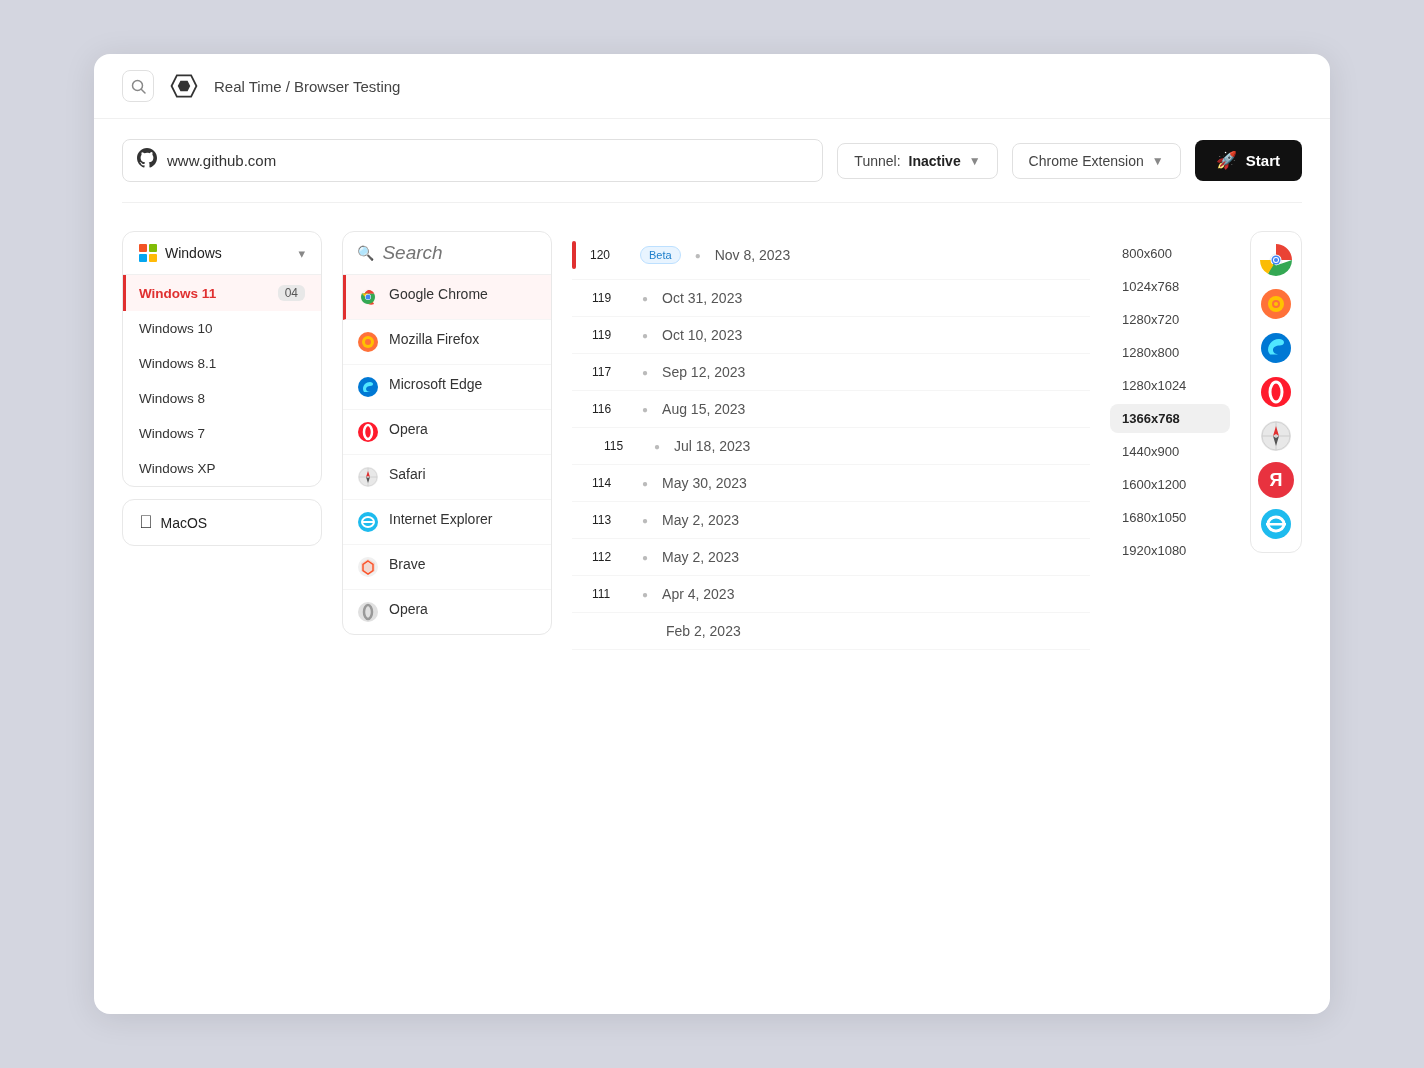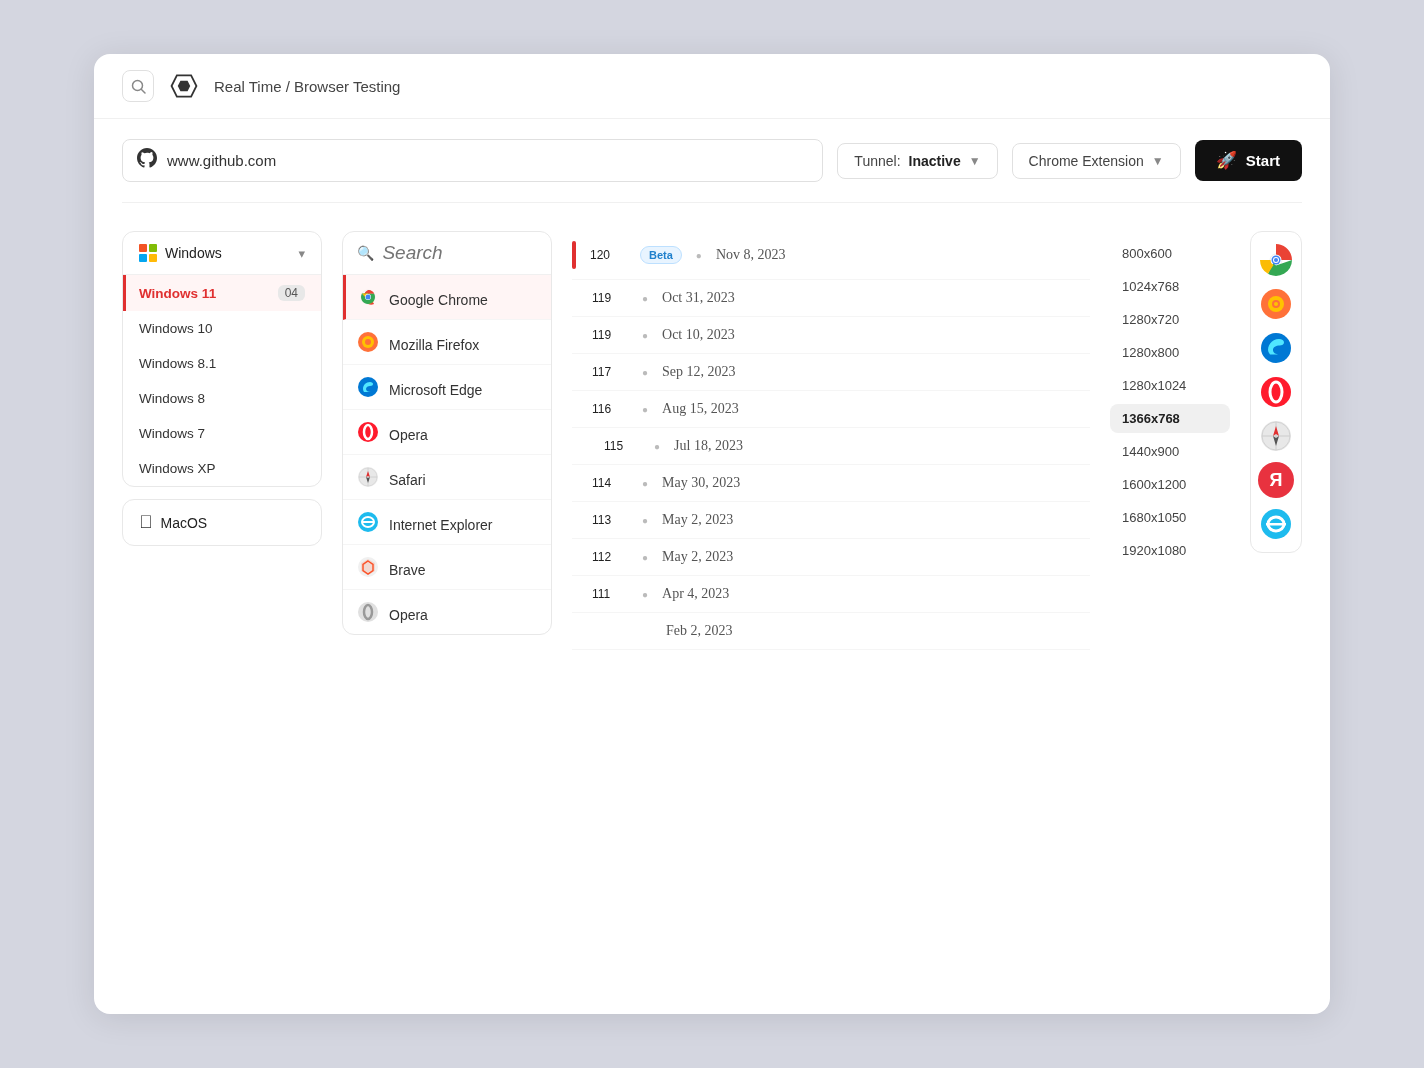--- a/index.html
+++ b/index.html
@@ -175,21 +175,21 @@
     }
     .search-icon-sm { color: #aaa; font-size: 14px; }
     .search-input {
       border: none; outline: none;
       font-size: 19px; color: #333;
       background: transparent;
       flex: 1;
       font-style: italic;
     }
     .browser-item {
-      display: flex; align-items: flex-end; gap: 10px;
+      display: flex; align-items: flex-start; gap: 10px;
       padding: 11px 14px;
       border-bottom: 1px solid #f5f5f5;
       cursor: pointer;
       font-size: 14px; color: #333;
     }
     .browser-item:last-child { border-bottom: none; }
     .browser-item.active { background: #fff5f5; border-left: 3px solid #e03030; padding-left: 11px; }
     .browser-icon { width: 22px; height: 22px; border-radius: 50%; display: flex; align-items: center; justify-content: center; font-size: 16px; }
 
     
@@ -213,25 +213,25 @@
     .version-num {
       font-size: 12px; font-weight: 500; color: #222;
       min-width: 36px;
     }
     .beta-badge {
       background: #e8f4ff;
       color: #2080cc;
       border-radius: 10px;
       font-size: 11px;
       padding: 2px 8px;
-      font-weight: 700;
+      font-weight: 400;
       border: 1px solid #bde0ff;
     }
     .version-dot { color: #bbb; font-size: 10px; }
-    .version-date { font-size: 14px; color: #555; font-family: Liberation Serif, serif; }
+    .version-date { font-size: 14px; color: #555; }
 
     
     .resolution-list {
       width: 120px;
       flex-shrink: 0;
       display: flex;
       flex-direction: column;
       gap: 4px;
       padding-top: 8px;
     }

